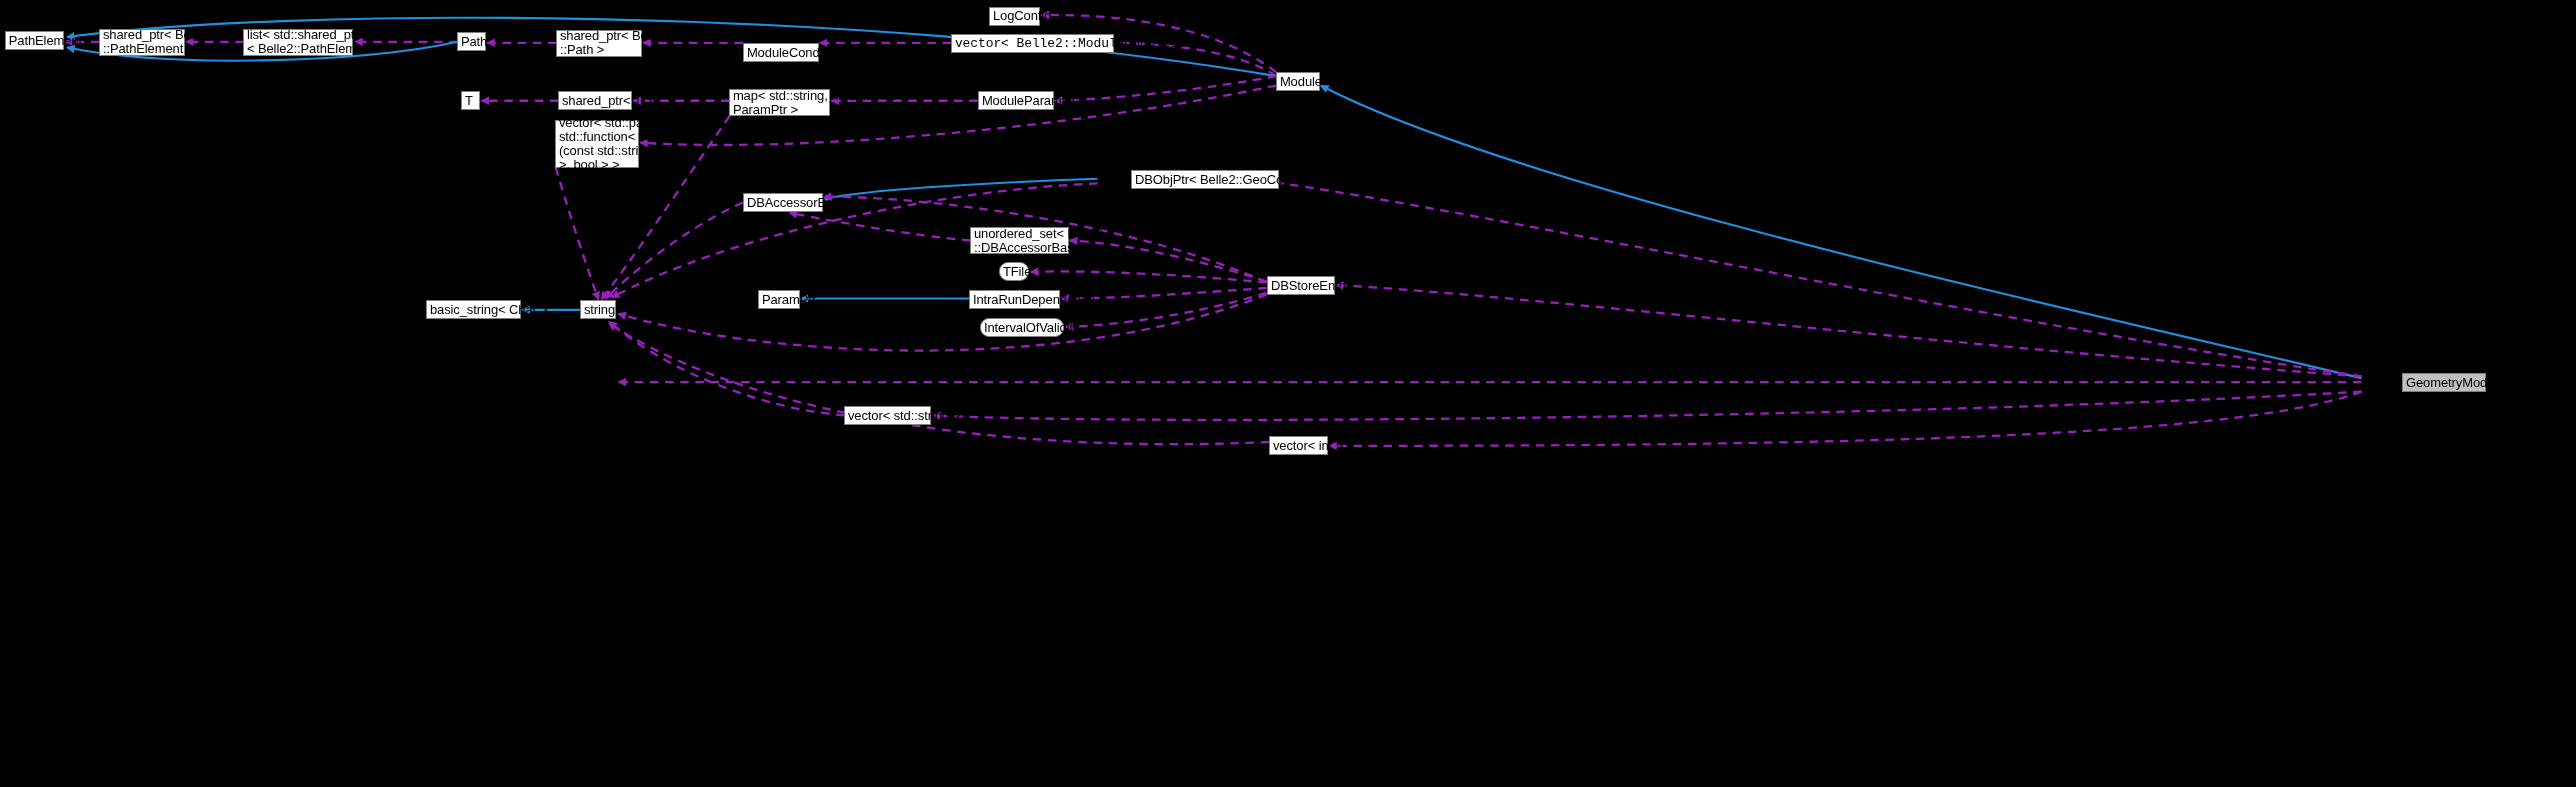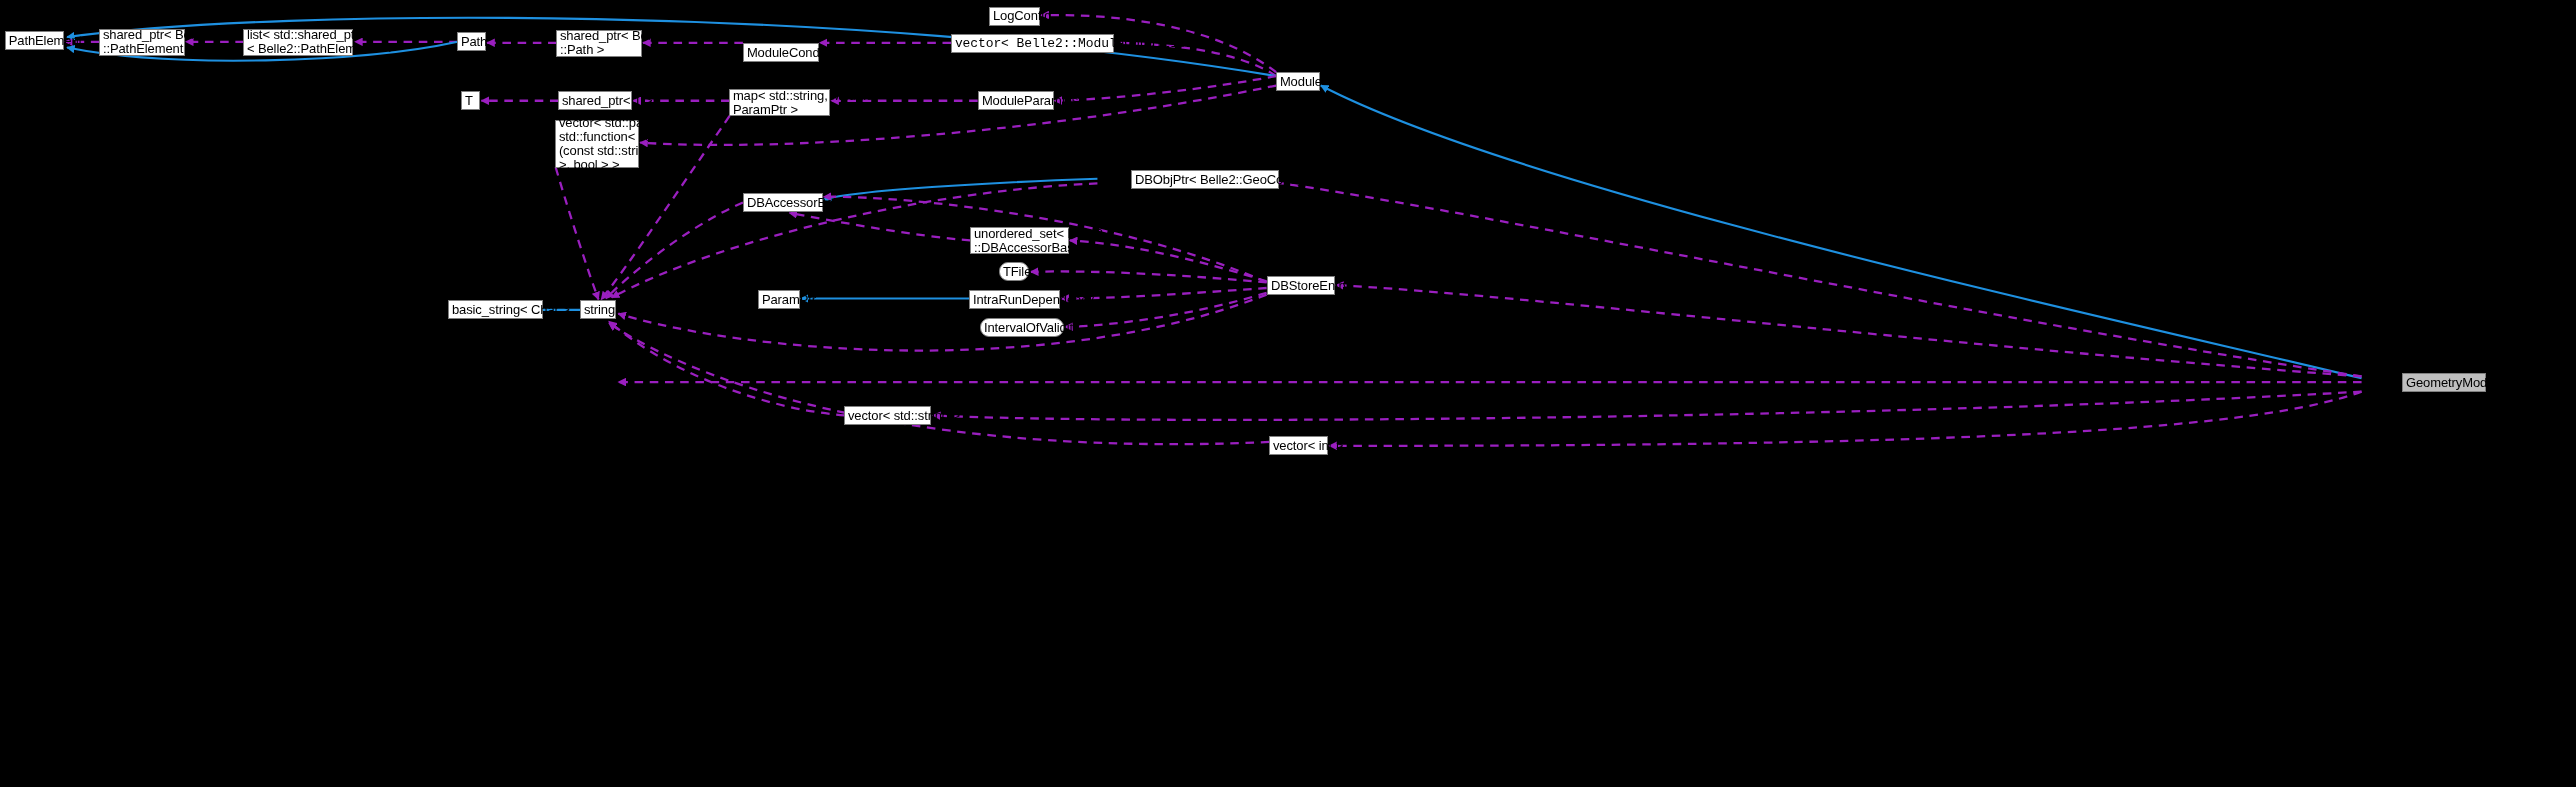--- a/index.html
+++ b/index.html
@@ -128,21 +128,21 @@
 (const std::string &amp;)
 &gt;, bool &gt; &gt;</span></div>
       <div class="node" style="left: 1097px; top: 170px; width: 148px; height: 19px; margin-left: 34px;"><span class="label">DBObjPtr&lt; Belle2::GeoConfiguration &gt;</span></div>
       <div class="node" style="left: 743px; top: 193px; width: 80px; height: 19px;"><span class="label">DBAccessorBase</span></div>
       <div class="node" style="left: 970px; top: 227px; width: 99px; height: 27px;"><span class="label">unordered_set&lt; Belle2
 ::DBAccessorBase * &gt;</span></div>
       <div class="node" style="left: 999px; top: 262px; width: 30px; height: 19px; border-radius: 9px;"><span class="label">TFile</span></div>
       <div class="node" style="left: 1267px; top: 276px; width: 68px; height: 19px;"><span class="label">DBStoreEntry</span></div>
       <div class="node" style="left: 758px; top: 290px; width: 42px; height: 19px;"><span class="label">ParamPtr</span></div>
       <div class="node" style="left: 969px; top: 290px; width: 91px; height: 19px;"><span class="label">IntraRunDependency</span></div>
-      <div class="node" style="left: 448px; top: 300px; width: 95px; height: 19px;"><span class="label">basic_string&lt; Char &gt;</span></div>
+      <div class="node" style="left: 426px; top: 300px; width: 95px; height: 19px;"><span class="label">basic_string&lt; Char &gt;</span></div>
       <div class="node" style="left: 580px; top: 300px; width: 36px; height: 19px;"><span class="label">string</span></div>
       <div class="node" style="left: 980px; top: 318px; width: 84px; height: 19px; border-radius: 9px;"><span class="label">IntervalOfValidity</span></div>
       <div class="node highlight" style="left: 2362px; top: 373px; width: 84px; height: 19px;"><span class="label">GeometryModule</span></div>
       <div class="node" style="left: 844px; top: 406px; width: 87px; height: 19px;"><span class="label">vector&lt; std::string &gt;</span></div>
       <div class="node" style="left: 1269px; top: 436px; width: 59px; height: 19px;"><span class="label">vector&lt; int &gt;</span></div>
     </div>
 </div>
 
 
 </body></html>

